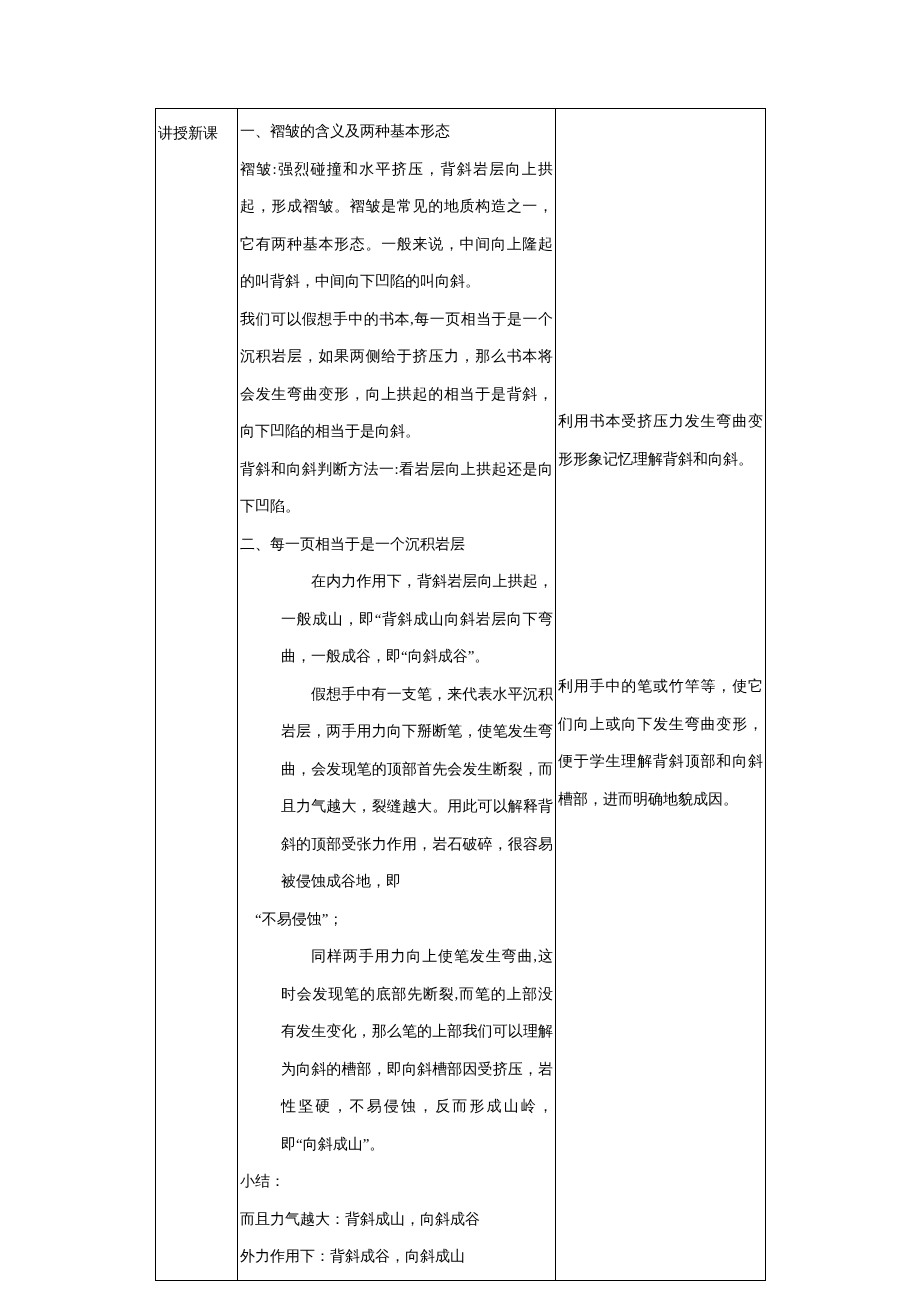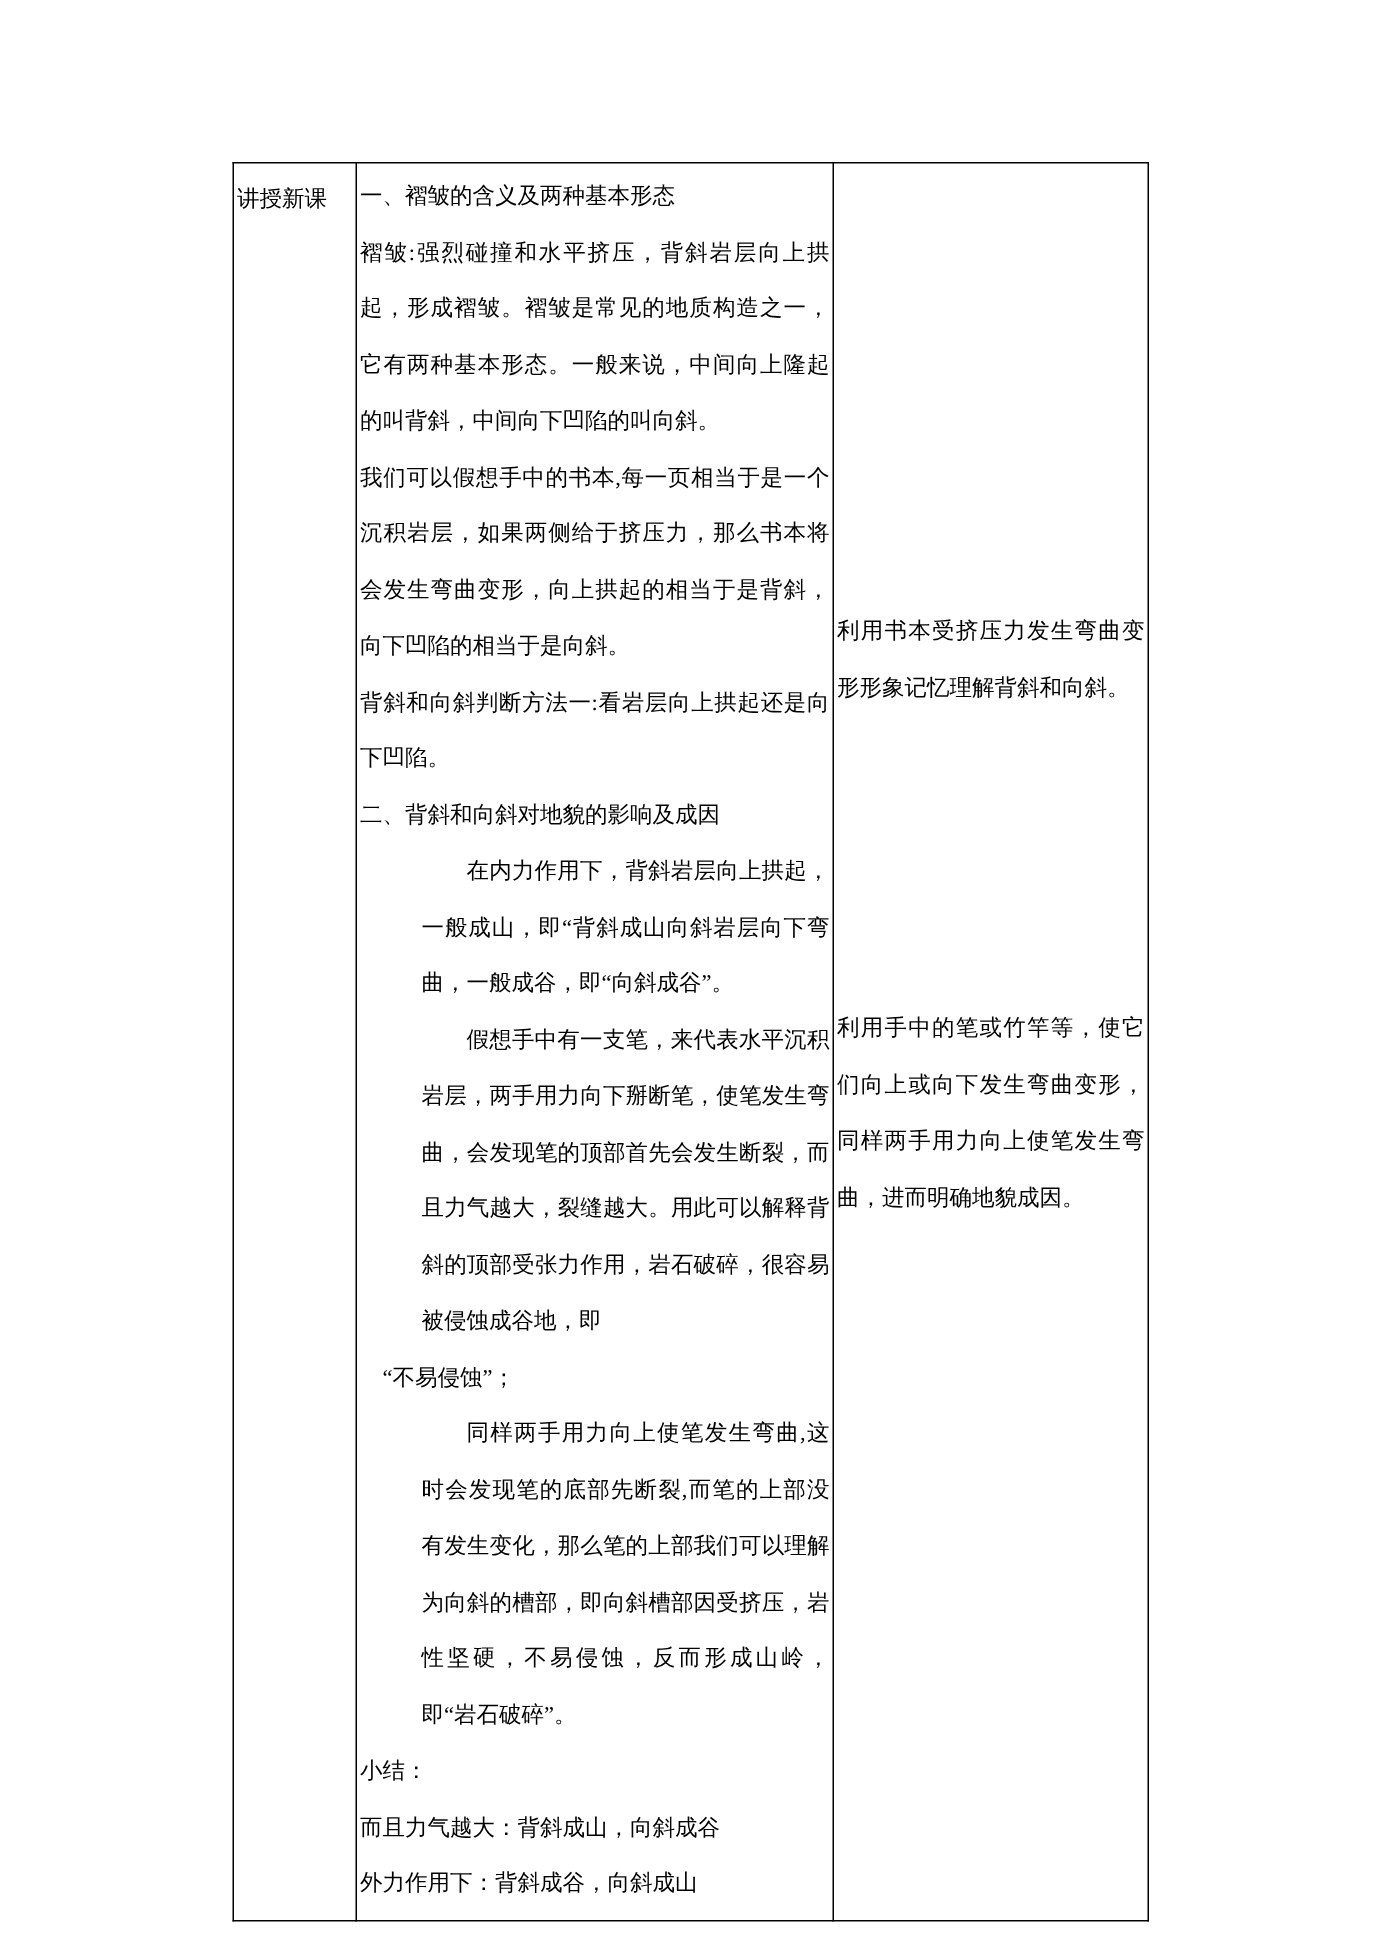--- a/index.html
+++ b/index.html
@@ -64,33 +64,33 @@
     <tbody>
         <tr>
       <td>
         <div class="col1-content">讲授新课</div>
       </td>
       <td>
         <p class="para section-title">一、褶皱的含义及两种基本形态</p>
         <p class="para">褶皱:强烈碰撞和水平挤压，背斜岩层向上拱起，形成褶皱。褶皱是常见的地质构造之一，它有两种基本形态。一般来说，中间向上隆起的叫背斜，中间向下凹陷的叫向斜。</p>
         <p class="para">我们可以假想手中的书本,每一页相当于是一个沉积岩层，如果两侧给于挤压力，那么书本将会发生弯曲变形，向上拱起的相当于是背斜，向下凹陷的相当于是向斜。</p>
         <p class="para">背斜和向斜判断方法一:看岩层向上拱起还是向下凹陷。</p>
-        <p class="para section-title">二、背斜和向斜对地貌的影响及成因</p>
+        <p class="para section-title">二、每一页相当于是一个沉积岩层</p>
         <p class="para indent">在内力作用下，背斜岩层向上拱起，一般成山，即“背斜成山向斜岩层向下弯曲，一般成谷，即“向斜成谷”。</p>
         <p class="para indent">假想手中有一支笔，来代表水平沉积岩层，两手用力向下掰断笔，使笔发生弯曲，会发现笔的顶部首先会发生断裂，而且力气越大，裂缝越大。用此可以解释背斜的顶部受张力作用，岩石破碎，很容易被侵蚀成谷地，即</p>
         <p class="para" style="text-indent:1em;">“不易侵蚀”；</p>
-        <p class="para indent">同样两手用力向上使笔发生弯曲,这时会发现笔的底部先断裂,而笔的上部没有发生变化，那么笔的上部我们可以理解为向斜的槽部，即向斜槽部因受挤压，岩性坚硬，不易侵蚀，反而形成山岭，即“岩石破碎”。</p>
+        <p class="para indent">同样两手用力向上使笔发生弯曲,这时会发现笔的底部先断裂,而笔的上部没有发生变化，那么笔的上部我们可以理解为向斜的槽部，即向斜槽部因受挤压，岩性坚硬，不易侵蚀，反而形成山岭，即“向斜成山”。</p>
         <p class="para">小结：</p>
         <p class="para">而且力气越大：背斜成山，向斜成谷</p>
         <p class="para">外力作用下：背斜成谷，向斜成山</p>
       </td>
       <td>
         <div class="note-block">
           <p class="para">利用书本受挤压力发生弯曲变形形象记忆理解背斜和向斜。</p>
         </div>
         <div class="note-block" style="padding-top:190px;">
-          <p class="para">利用手中的笔或竹竿等，使它们向上或向下发生弯曲变形，同样两手用力向上使笔发生弯曲，进而明确地貌成因。</p>
+          <p class="para">利用手中的笔或竹竿等，使它们向上或向下发生弯曲变形，便于学生理解背斜顶部和向斜槽部，进而明确地貌成因。</p>
         </div>
       </td>
     </tr>
   </tbody>
     </table>
 </div>
 
 </body></html>

